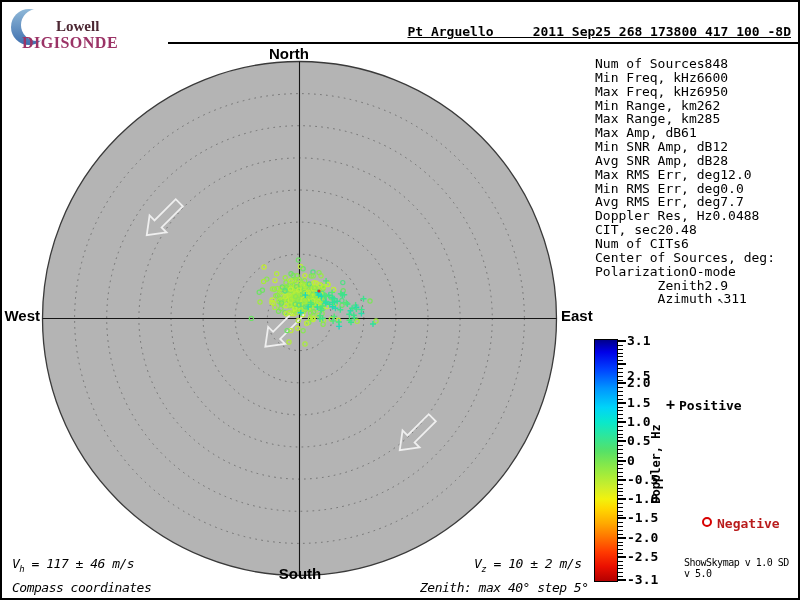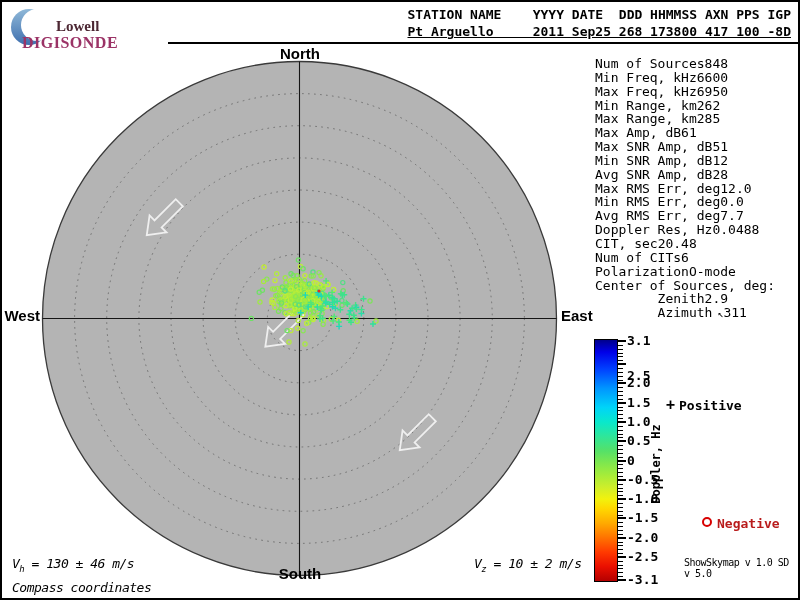--- a/index.html
+++ b/index.html
@@ -16,21 +16,21 @@
   .logo-bottom{position:absolute; left:12px; top:29px; font-family:"Liberation Serif", serif;
             font-size:16px; font-weight:bold; letter-spacing:0.5px; color:#9b3366;}
   
   .hdr{position:absolute; right:7px; margin:0; font-size:13px; font-weight:bold;
        white-space:pre; font-family:"DejaVu Sans Mono", monospace;}
   .hdr1{top:5px;} .hdr2{top:22px;text-decoration:underline;}
   .hdr-divider{position:absolute; left:166px; right:0; top:40px; height:2px; background:#000;}
   
   .compass{position:absolute; font-family:"Liberation Sans", sans-serif;
            font-weight:bold; font-size:15px;}
-  .c-north{left:267px; top:43px; width:62px; text-align:center;}
+  .c-north{left:267px; top:43px; width:62px; }
   .c-south{left:267px; top:563px; width:62px; text-align:center;}
   .c-west {left:0px;  top:305px; width:38px; text-align:right;}
   .c-east {left:559px; top:305px; width:50px; text-align:left;}
   
   .stats{position:absolute; left:593px; top:55px; width:198px; font-size:13px;}
   .stat-row{display:flex; justify-content:flex-start; height:13.85px; line-height:13.85px;}
   .stat-row .lbl{white-space:pre;}
   .az-arrow{font-size:10px; margin-left:5px;}
   
   .cbar-wrap{position:absolute; left:592px; top:337px; width:170px; height:243px;}
@@ -524,21 +524,20 @@
             <stop offset="1" stop-color="#3f6fae"></stop>
         </linearGradient>
       </defs>
       <circle cx="19" cy="22" r="18" fill="url(#cresc)"></circle>
       <circle cx="27" cy="20" r="16" fill="#ffffff"></circle>
     </svg>
     <div class="logo-top">Lowell</div>
     <div class="logo-bottom">DIGISONDE</div>
   </div>
 
-  <pre class="hdr hdr1">STATION NAME    YYYY DATE  DDD HHMMSS AXN PPS IGP</pre>
   <pre class="hdr hdr2">Pt Arguello     2011 Sep25 268 173800 417 100 -8D</pre>
   <div class="hdr-divider"></div>
 
   <div class="compass c-north">North</div>
   <div class="compass c-south">South</div>
   <div class="compass c-west">West</div>
   <div class="compass c-east">East</div>
 
   <div class="stats" id="stats-panel">
       <div class="stat-row">
@@ -559,24 +558,20 @@
       </div>
       <div class="stat-row">
         <span class="lbl">Max Range, km</span>
         <span>285</span>
       </div>
       <div class="stat-row">
         <span class="lbl">Max Amp, dB</span>
         <span>61</span>
       </div>
       <div class="stat-row">
-        <span class="lbl">Max SNR Amp, dB</span>
-        <span>51</span>
-      </div>
-      <div class="stat-row">
         <span class="lbl">Min SNR Amp, dB</span>
         <span>12</span>
       </div>
       <div class="stat-row">
         <span class="lbl">Avg SNR Amp, dB</span>
         <span>28</span>
       </div>
       <div class="stat-row">
         <span class="lbl">Max RMS Err, deg</span>
         <span>12.0</span>
@@ -595,26 +590,26 @@
       </div>
       <div class="stat-row">
         <span class="lbl">CIT, sec</span>
         <span>20.48</span>
       </div>
       <div class="stat-row">
         <span class="lbl">Num of CITs</span>
         <span>6</span>
       </div>
       <div class="stat-row">
+        <span class="lbl">Center of Sources, deg:</span>
+        <span></span>
+      </div>
+      <div class="stat-row">
         <span class="lbl">Polarization</span>
         <span>O-mode</span>
-      </div>
-      <div class="stat-row">
-        <span class="lbl">Center of Sources, deg:</span>
-        <span></span>
       </div>
       <div class="stat-row">
         <span class="lbl">        Zenith</span>
         <span>2.9</span>
       </div>
       <div class="stat-row">
         <span class="lbl">        Azimuth<span class="az-arrow">↖</span></span>
         <span>311</span>
       </div>
     </div>
@@ -703,21 +698,22 @@
   </div>
 
   <div class="legend legend-pos">
     <span class="pos-plus">+</span><span>Positive</span>
   </div>
   <div class="legend legend-neg">
     <span class="neg-ring"></span><span>Negative</span>
   </div>
 
   <div class="foot it f-vh">
-    <span>V</span><sub>h</sub> <span>= 130 ± 46 m/s</span>
+    <span>V</span><sub>h</sub> <span>= 117 ± 46 m/s</span>
   </div>
   <div class="foot it f-cc">Compass coordinates</div>
   <div class="foot it f-vz">
     <span>V</span><sub>z</sub> <span>= 10 ± 2 m/s</span>
   </div>
+  <div class="foot it f-zn">Zenith: max 40°  step 5°</div>
   <div class="foot f-ver">ShowSkymap v 1.0  SD v 5.0</div>
 
 </div>
 
 </body></html>

